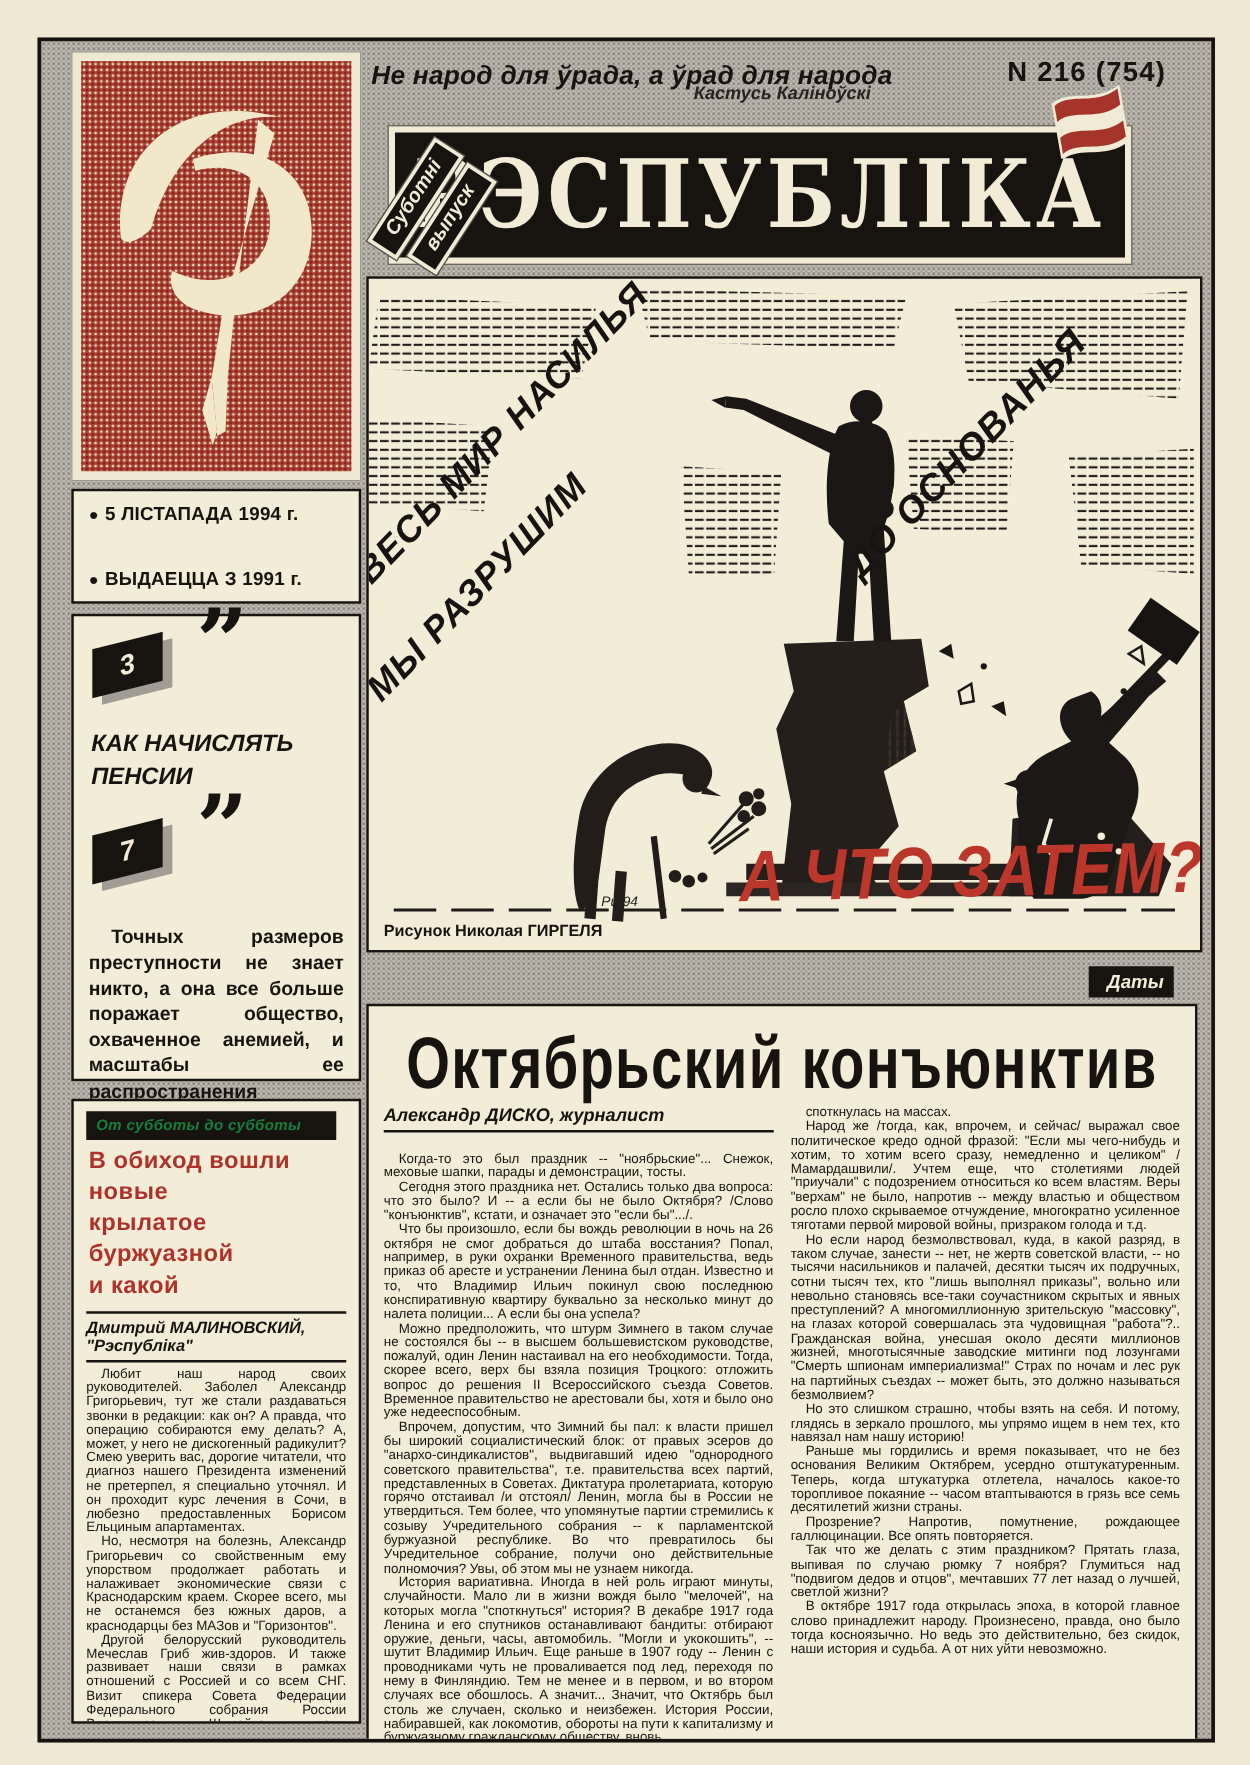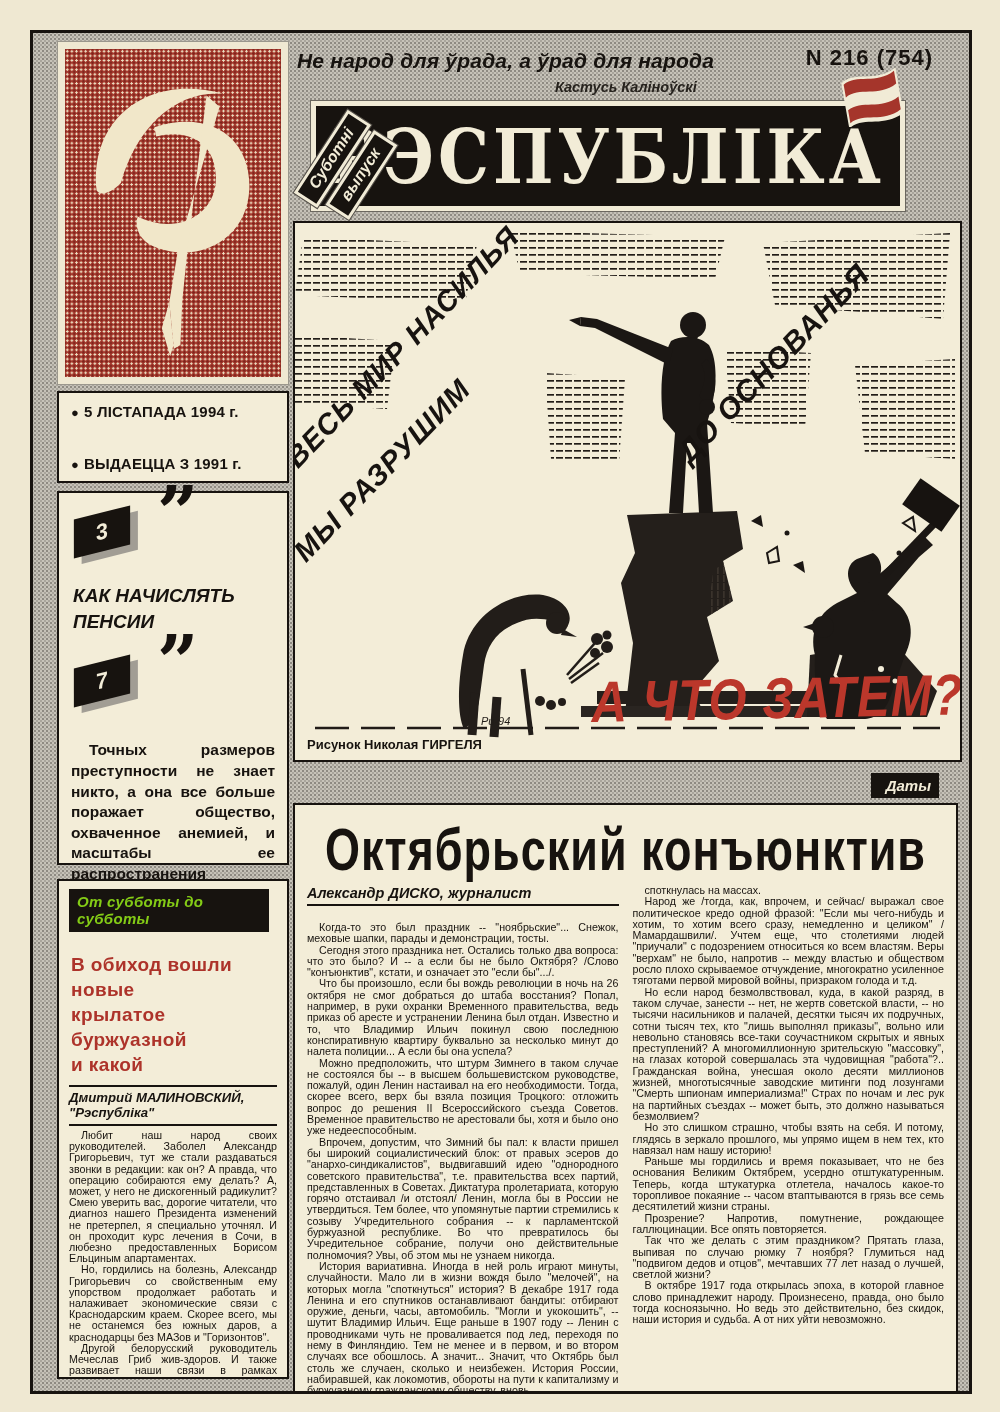--- a/index.html
+++ b/index.html
@@ -57,34 +57,34 @@
   .quote-glyph {
     position:absolute; left:86px; top:-26px;
     font-family:"DejaVu Serif", serif; font-weight:bold;
     font-size:72px; color:#17130f; line-height:1;
   }
   .teaser-title { font-style:italic; font-weight:bold; font-size:19px; line-height:1.35; margin:6px 0 10px 2px; }
   .teaser-quote { font-weight:bold; font-size:15.5px; line-height:1.33; text-align:justify; text-indent:18px; margin-top:14px; }
 
   .saturday-box { left:24px; top:846px; width:232px; height:500px; box-sizing:border-box; padding:8px 10px; overflow:hidden; }
   .rubric-bar {
-    background:#17130f; color:#84cc16; font-style:italic; font-weight:bold;
-    font-size:15px; padding:4px 8px 5px; width:200px; box-sizing:border-box; letter-spacing:.3px;
-  }
-  .red-headline { margin:20px 0 8px 2px; color:#ad332a; font-weight:800; font-size:19px; line-height:25px; letter-spacing:.4px; }
+    background:#17130f; color:#15803d; font-style:italic; font-weight:bold;
+    font-size:12px; padding:4px 8px 5px; width:200px; box-sizing:border-box; letter-spacing:.3px;
+  }
+  .red-headline { margin:4px 0 8px 2px; color:#ad332a; font-weight:800; font-size:19px; line-height:25px; letter-spacing:.4px; }
   .sat-byline {
     border-top:2.5px solid #17130f; border-bottom:2.5px solid #17130f;
     font-weight:bold; font-style:italic; font-size:13.2px; padding:3px 0 4px; margin-bottom:4px;
   }
   .sat-body p { margin:0; font-size:10.7px; line-height:11.2px; text-align:justify; text-indent:12px; }
 
   
   .motto { position:absolute; left:264px; top:16px; font-weight:bold; font-style:italic; font-size:21px; letter-spacing:.2px; }
   .issue-no { position:absolute; right:36px; top:12px; font-weight:bold; font-size:22px; letter-spacing:1px; }
-  .motto-author { position:absolute; left:522px; top:46px; font-weight:bold; font-style:italic; font-size:14.5px; color:#26221d;text-align:right; }
+  .motto-author { position:absolute; left:522px; top:34px; font-weight:bold; font-style:italic; font-size:14.5px; color:#26221d;text-align:right; }
 
   .masthead-box {
     position:absolute; left:278px; top:68px; width:584px; height:100px;
     background:#17130f; border:5px solid #f1ebd6; box-shadow:0 0 0 1px #6b675f;
     display:flex; align-items:center; justify-content:center; overflow:visible;
   }
   .masthead-title {
     font-family:"DejaVu Serif", serif; font-weight:bold;
     font-size:64px; color:#f2ecd7; letter-spacing:4px; white-space:nowrap;
     transform:scaleY(1.18); transform-origin:center;
@@ -182,21 +182,21 @@
   <div class="cream-box saturday-box">
     <div class="rubric-bar">От субботы до субботы</div>
     <div class="red-headline">
       <div>В обиход вошли новые</div>
       <div>крылатое буржуазной</div>
       <div>и какой</div>
     </div>
     <div class="sat-byline">Дмитрий МАЛИНОВСКИЙ, "Рэспубліка"</div>
     <div class="sat-body">
       <p>Любит наш народ своих руководителей. Заболел Александр Григорьевич, тут же стали раздаваться звонки в редакции: как он? А правда, что операцию собираются ему делать? А, может, у него не дискогенный радикулит? Смею уверить вас, дорогие читатели, что диагноз нашего Президента изменений не претерпел, я специально уточнял. И он проходит курс лечения в Сочи, в любезно предоставленных Борисом Ельциным апартаментах.</p>
-      <p>Но, гордились на болезнь, Александр Григорьевич со свойственным ему упорством продолжает работать и налаживает экономические связи с Краснодарским краем. Скорее всего, мы не останемся без южных даров, а краснодарцы без МАЗов и "Горизонтов".</p>
+      <p>Но, несмотря на болезнь, Александр Григорьевич со свойственным ему упорством продолжает работать и налаживает экономические связи с Краснодарским краем. Скорее всего, мы не останемся без южных даров, а краснодарцы без МАЗов и "Горизонтов".</p>
       <p>Другой белорусский руководитель Мечеслав Гриб жив-здоров. И также развивает наши связи в рамках отношений с Россией и со всем СНГ. Визит спикера Совета Федерации Федерального собрания России Владимира Шумейко тому подтверждение. Во всяком случае, руководители парламентов обоих государств заявили, что на сегодня приоритетным является экономическая интеграция Беларуси и России, в контексте которой необходимы межгосударственные экономический, таможенный и валютный союзы.</p>
 
     </div>
   </div>
 
   <div class="motto">Не народ для ўрада, а ўрад для народа</div>
   <div class="issue-no">N 216 (754)</div>
   <div class="motto-author">Кастусь  Каліноўскі</div>
 
   <div class="masthead-box">

